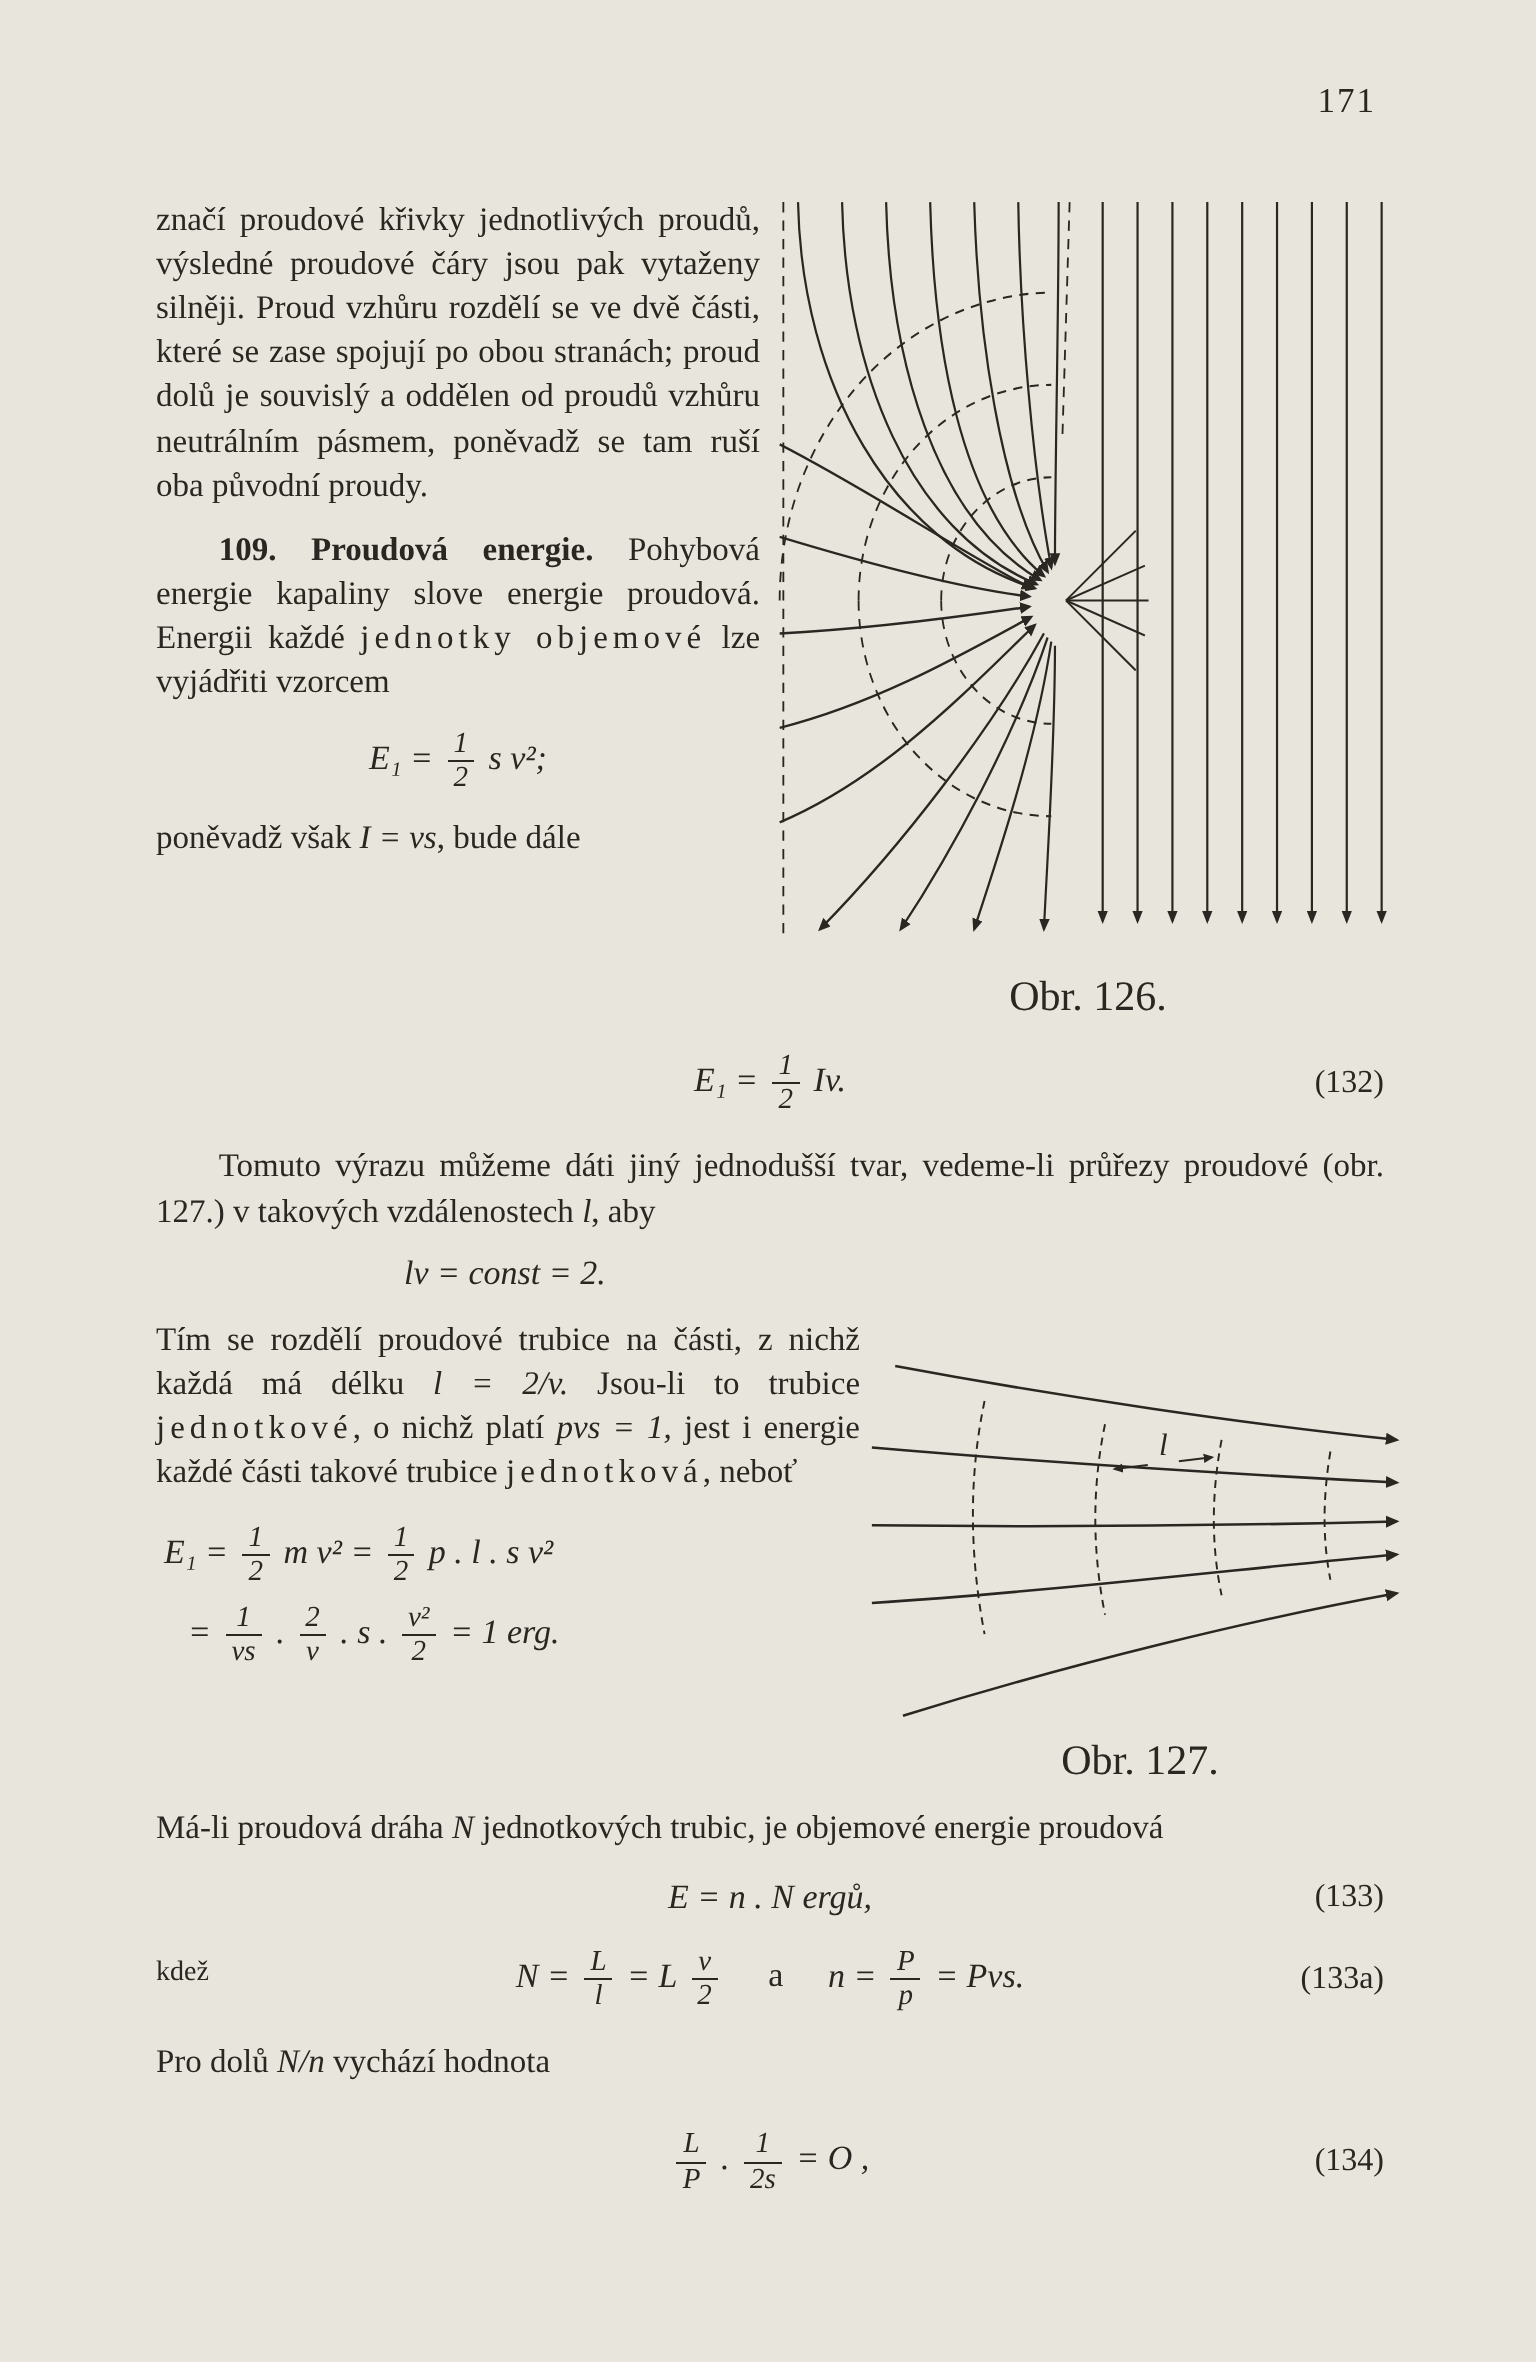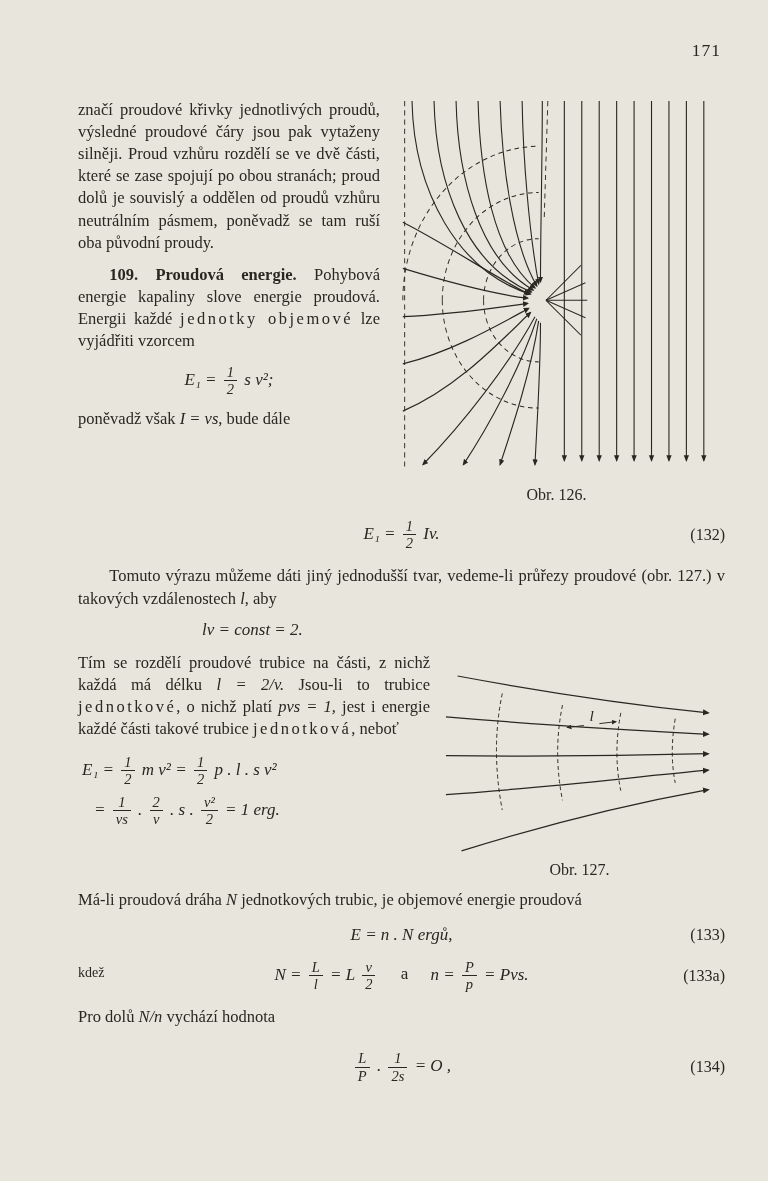--- a/index.html
+++ b/index.html
@@ -6,38 +6,38 @@
   body {
     margin: 0;
     background: #d6d2c6;
     font-family: "Liberation Serif", "DejaVu Serif", serif;
     color: #2a2722;
   }
   .sheet {
     width: 768px;
     height: 1181px;
     background: #e8e5dc;
-    padding: 30px 43px 24px 78px;
+    padding: 30px 76px 24px 78px;
     position: relative;
     overflow: hidden;
   }
   .pagenum {
     text-align: right;
     font-size: 17.5px;
     letter-spacing: 1px;
     margin: 10px 4px 38px 0;
   }
   p { margin: 0; }
   .just { text-align: justify; font-size: 16.5px; line-height: 1.34; }
   .ind  { text-indent: 1.9em; }
   .sp   { letter-spacing: 2.5px; }
   .row1 { display: flex; gap: 8px; }
   .c1   { width: 302px; flex: 0 0 auto; }
   .cfig { flex: 1; display: flex; flex-direction: column; align-items: center; }
-  .caption { font-size: 16px; margin-top: 5px; text-align: center; }
+  .caption { font-size: 21px; margin-top: 5px; text-align: center; }
   .eqcol {
     font-style: italic; font-size: 17px;
     text-align: center; margin: 12px 0 10px;
   }
   .eqrow {
     position: relative; font-style: italic; font-size: 17px;
     text-align: center; margin: 14px 0;
   }
   .tag {
     position: absolute; right: 0; top: 50%;

